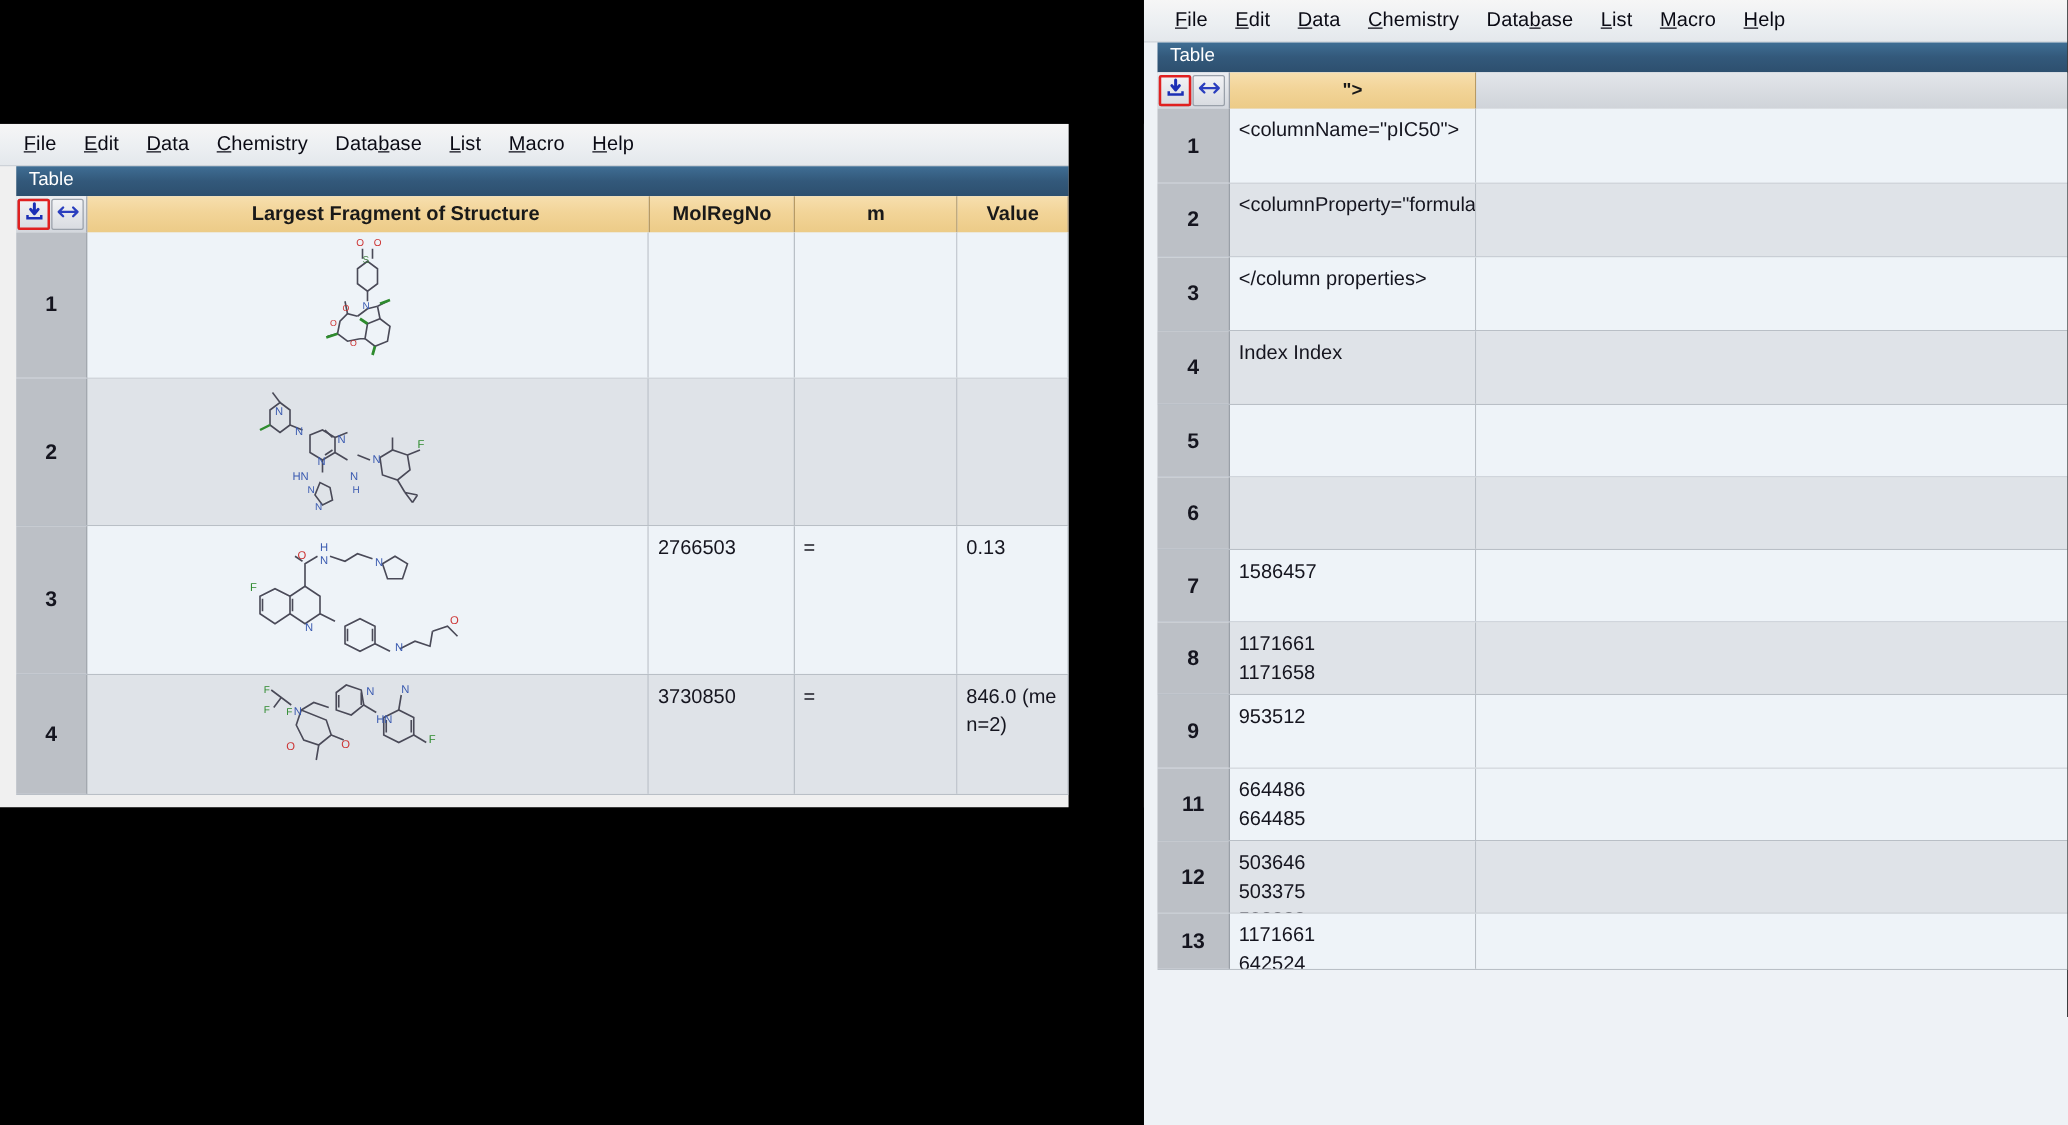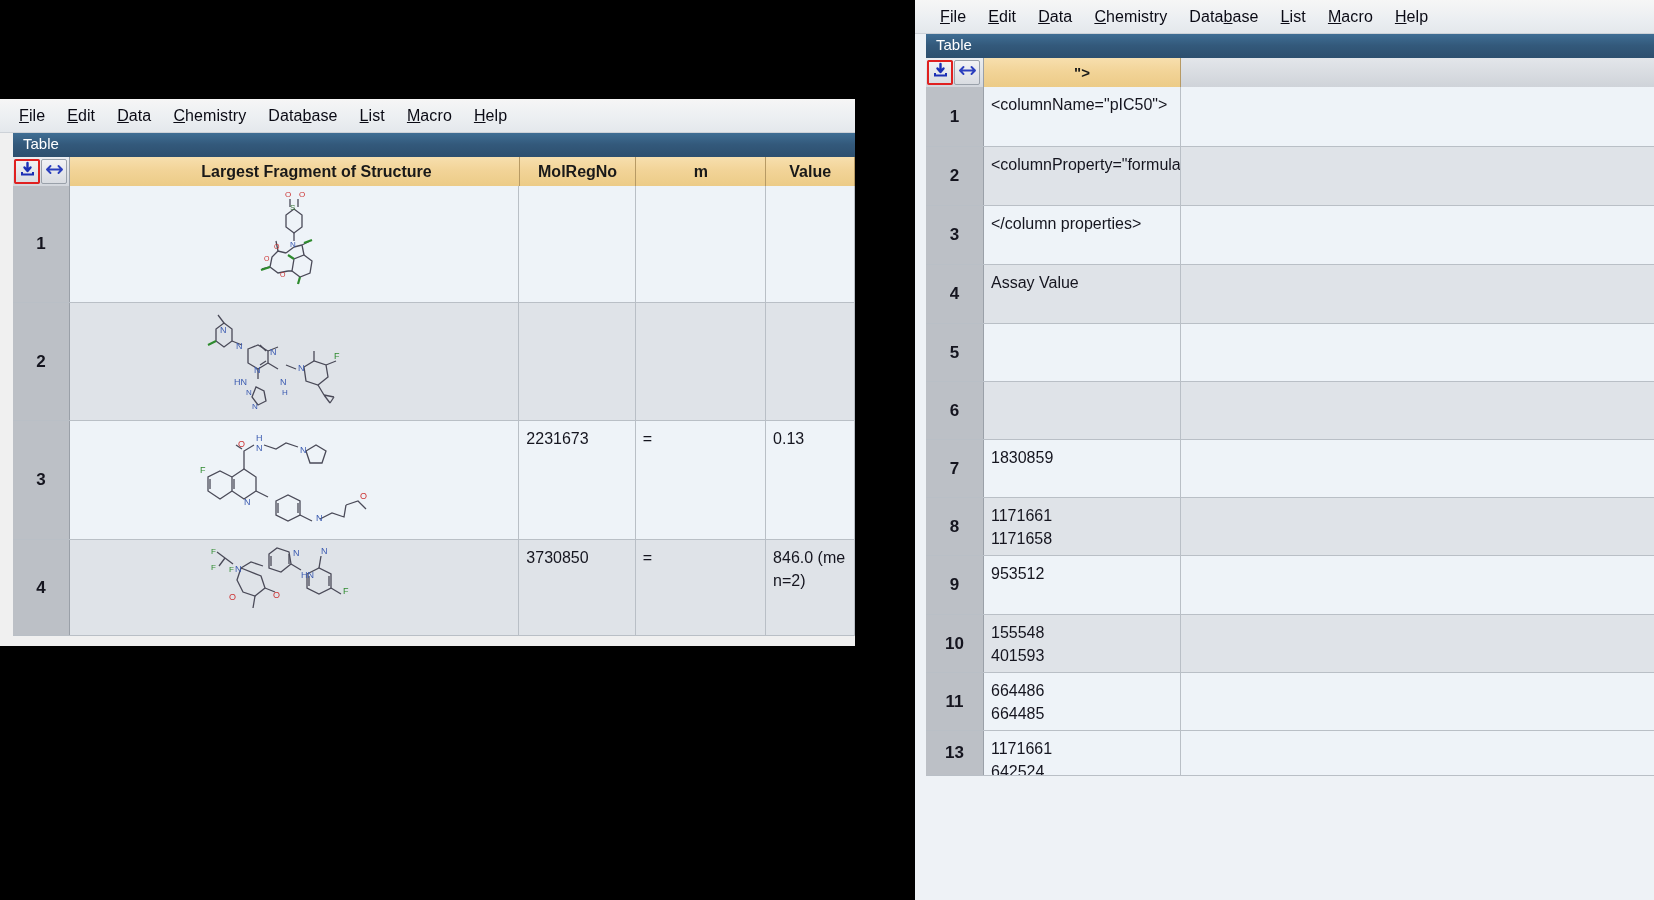--- a/index.html
+++ b/index.html
@@ -274,21 +274,21 @@
             <text x="72" y="20" font-size="9" fill="#3a5ab0" font-family="'Liberation Sans',sans-serif">H</text>
             <text x="72" y="30" font-size="9" fill="#3a5ab0" font-family="'Liberation Sans',sans-serif">N</text>
             <text x="116" y="32" font-size="9" fill="#3a5ab0" font-family="'Liberation Sans',sans-serif">N</text>
             <text x="16" y="52" font-size="9" fill="#2e8b2e" font-family="'Liberation Sans',sans-serif">F</text>
             <text x="60" y="84" font-size="9" fill="#3a5ab0" font-family="'Liberation Sans',sans-serif">N</text>
             <text x="132" y="100" font-size="9" fill="#3a5ab0" font-family="'Liberation Sans',sans-serif">N</text>
             <text x="176" y="78" font-size="9" fill="#cc3333" font-family="'Liberation Sans',sans-serif">O</text>
           </svg>
         </span>
       </div>
-      <div class="cell c-molreg">2231673</div>
+      <div class="cell c-molreg">2766503</div>
       <div class="cell c-m">=</div>
       <div class="cell c-value">0.13</div>
     </div>
 
     <div class="row even" style="height:96px">
       <div class="rownum">4</div>
       <div class="cell c-struct structcell" style="align-items:flex-start">
         <span>
           <svg width="210" height="94" viewBox="0 0 210 94">
             <g stroke="#4a4a58" stroke-width="1.3" fill="none">
@@ -377,62 +377,62 @@
         <div class="cell rw-cell" style="white-space:pre-line">&lt;columnProperty="formula</div>
         <div class="cell rw-fill"></div>
       </div>
       <div class="row odd" style="height:59px">
         <div class="rownum rw-rownum">3</div>
         <div class="cell rw-cell" style="white-space:pre-line">&lt;/column properties&gt;</div>
         <div class="cell rw-fill"></div>
       </div>
       <div class="row even" style="height:59px">
         <div class="rownum rw-rownum">4</div>
-        <div class="cell rw-cell" style="white-space:pre-line">Assay Value</div>
+        <div class="cell rw-cell" style="white-space:pre-line">Index Index</div>
         <div class="cell rw-fill"></div>
       </div>
       <div class="row odd" style="height:58px">
         <div class="rownum rw-rownum">5</div>
         <div class="cell rw-cell" style="white-space:pre-line"></div>
         <div class="cell rw-fill"></div>
       </div>
       <div class="row even" style="height:58px">
         <div class="rownum rw-rownum">6</div>
         <div class="cell rw-cell" style="white-space:pre-line"></div>
         <div class="cell rw-fill"></div>
       </div>
       <div class="row odd" style="height:58px">
         <div class="rownum rw-rownum">7</div>
-        <div class="cell rw-cell" style="white-space:pre-line">1830859</div>
+        <div class="cell rw-cell" style="white-space:pre-line">1586457</div>
         <div class="cell rw-fill"></div>
       </div>
       <div class="row even" style="height:58px">
         <div class="rownum rw-rownum">8</div>
         <div class="cell rw-cell" style="white-space:pre-line">1171661
 1171658</div>
         <div class="cell rw-fill"></div>
       </div>
       <div class="row odd" style="height:59px">
         <div class="rownum rw-rownum">9</div>
         <div class="cell rw-cell" style="white-space:pre-line">953512</div>
         <div class="cell rw-fill"></div>
       </div>
-      <div class="row even" style="height:58px">
-        <div class="rownum rw-rownum">10</div>
-        <div class="cell rw-cell" style="white-space:pre-line">155548
-401593
-448620</div>
-        <div class="cell rw-fill"></div>
-      </div>
       <div class="row odd" style="height:58px">
         <div class="rownum rw-rownum">11</div>
         <div class="cell rw-cell" style="white-space:pre-line">664486
 664485</div>
         <div class="cell rw-fill"></div>
       </div>
+      <div class="row even" style="height:58px">
+        <div class="rownum rw-rownum">12</div>
+        <div class="cell rw-cell" style="white-space:pre-line">503646
+503375
+502222</div>
+        <div class="cell rw-fill"></div>
+      </div>
       <div class="row odd" style="height:45px">
         <div class="rownum rw-rownum">13</div>
         <div class="cell rw-cell" style="white-space:pre-line">1171661
 642524</div>
         <div class="cell rw-fill"></div>
       </div>
     </div>
   </div>
 </div>
 

